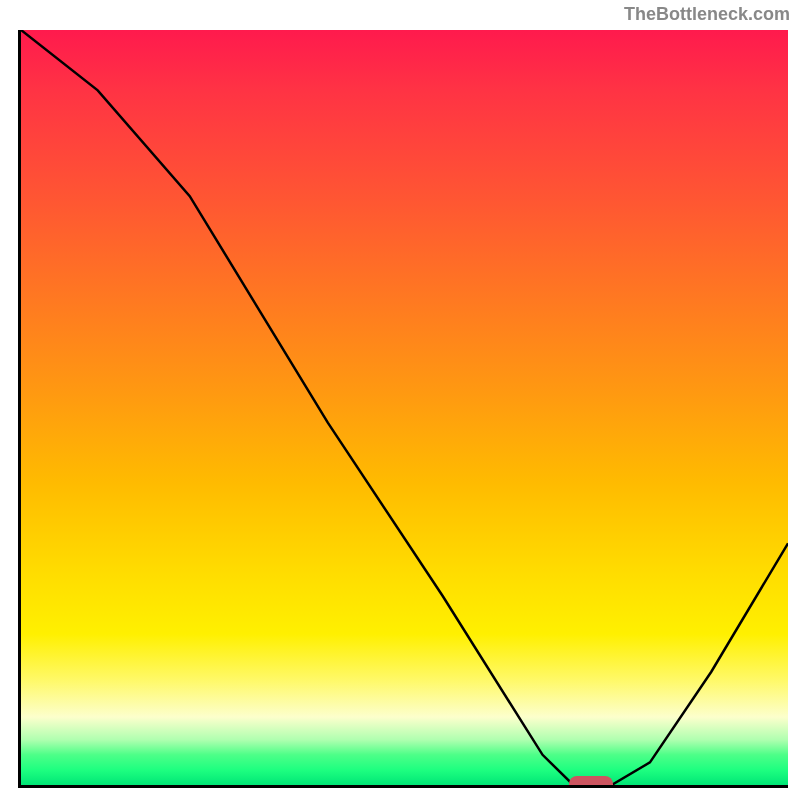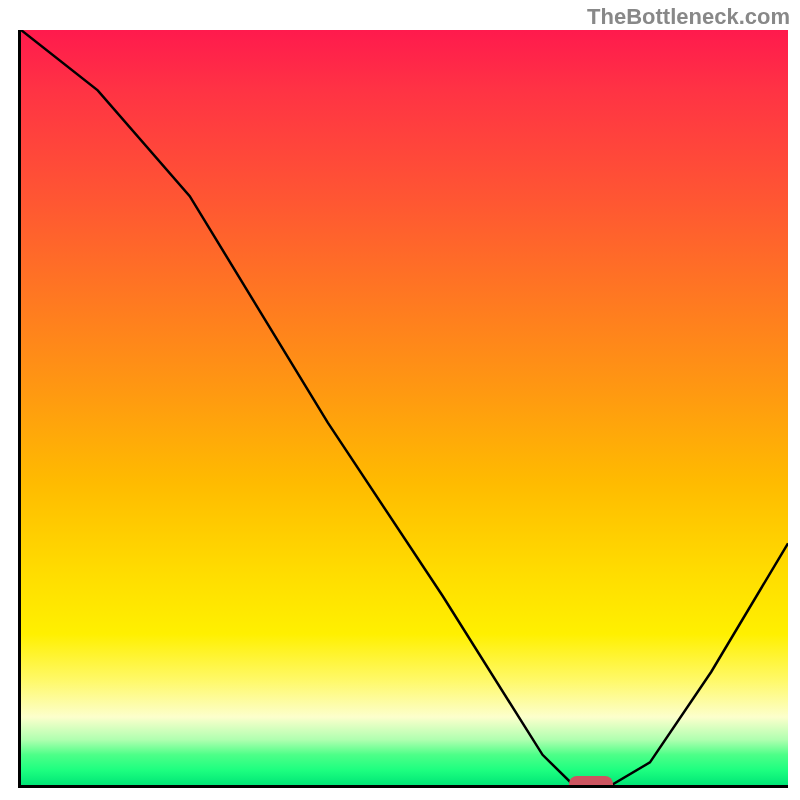--- a/index.html
+++ b/index.html
@@ -7,21 +7,21 @@
     width: 800px;
     height: 800px;
     background: #ffffff;
     position: relative;
     font-family: Arial, sans-serif;
   }
   .watermark {
     position: absolute;
     top: 4px;
     right: 10px;
-    font-size: 22px;
+    font-size: 18px;
     font-weight: bold;
     color: #888888;
     z-index: 10;
   }
   .plot-area {
     position: absolute;
     left: 18px;
     top: 30px;
     width: 770px;
     height: 758px;

